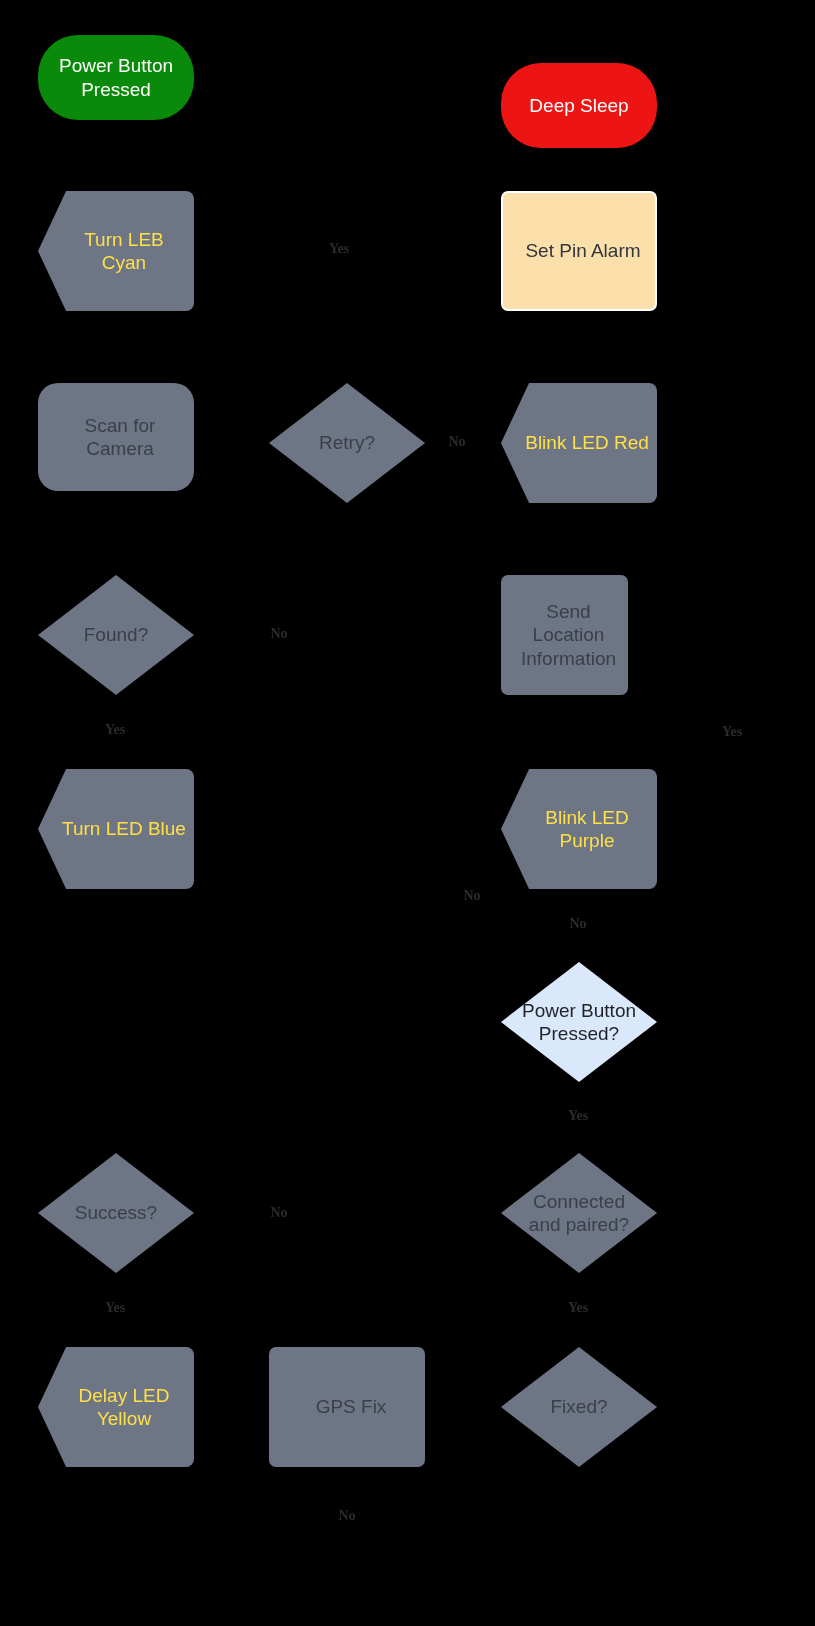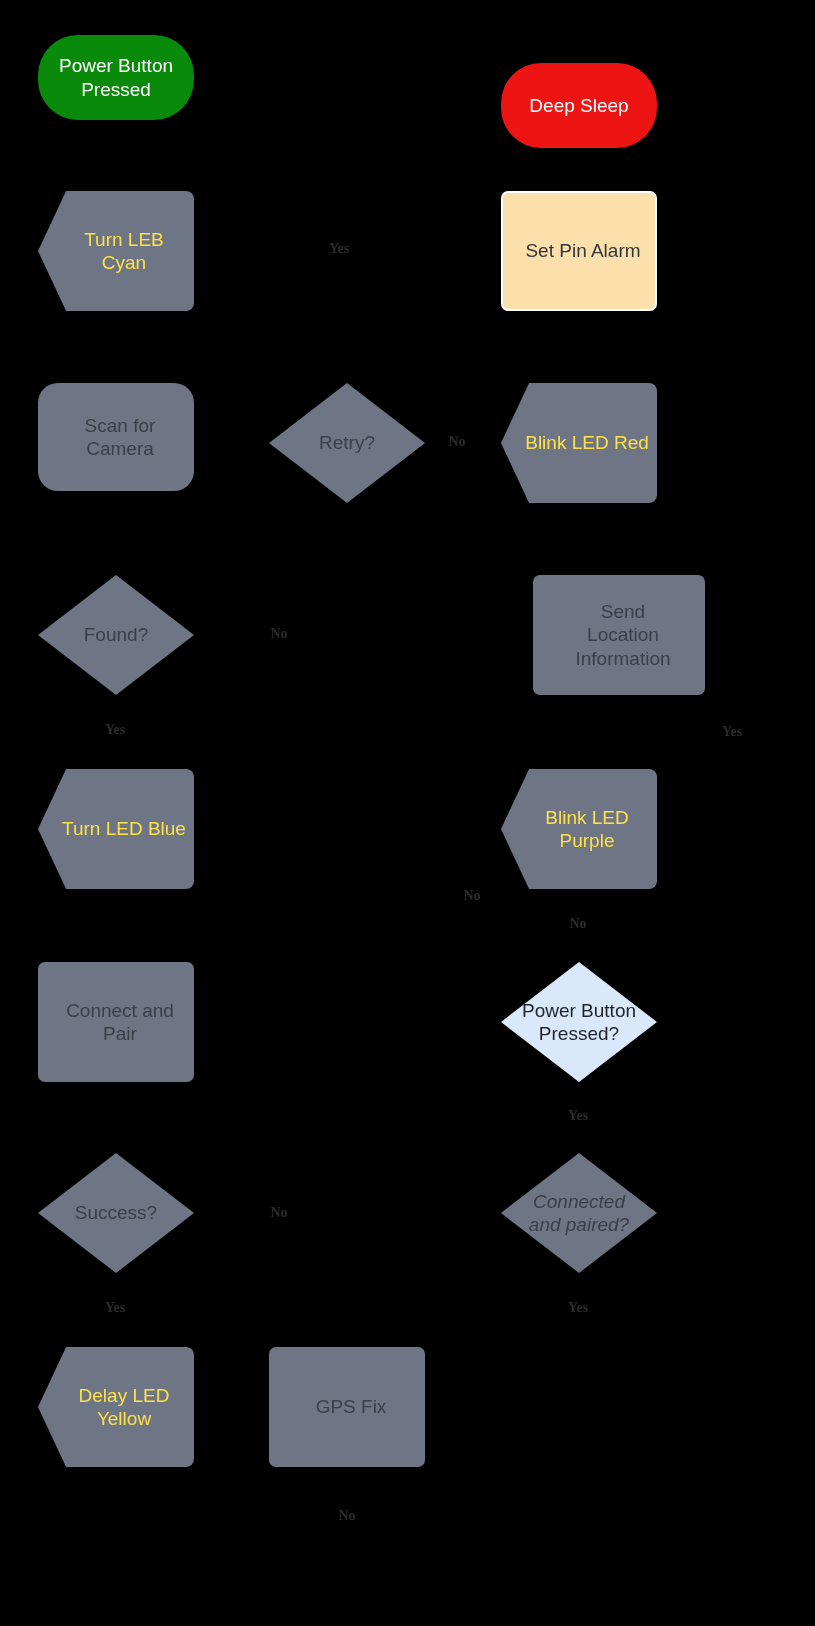--- a/index.html
+++ b/index.html
@@ -101,36 +101,35 @@
 Pressed</div>
     <div class="node term red" style="left: 501px; top: 35px; width: 156px; height: 85px; margin-top: 28px;">Deep Sleep</div>
     <div class="node penta" style="left: 38px; top: 191px; width: 156px; height: 120px;"><div class="pentatext">Turn LEB
 Cyan</div></div>
     <div class="node proc accent" style="left: 501px; top: 191px; width: 156px; height: 120px;">Set Pin Alarm</div>
     <div class="node proc" style="left: 38px; top: 383px; width: 156px; height: 108px; border-radius: 20px;">Scan for
 Camera</div>
     <div class="node penta" style="left: 501px; top: 383px; width: 156px; height: 120px;"><div class="pentatext">Blink LED Red</div></div>
     <div class="node dec" style="left: 269px; top: 383px; width: 156px; height: 120px;"><div class="dectext">Retry?</div></div>
     <div class="node dec" style="left: 38px; top: 575px; width: 156px; height: 120px;"><div class="dectext">Found?</div></div>
-    <div class="node proc" style="left: 501px; top: 575px; width: 172px; height: 120px; margin-left: 32px;">Send
+    <div class="node proc" style="left: 501px; top: 575px; width: 127px; height: 120px;">Send
 Location
 Information</div>
     <div class="node penta" style="left: 38px; top: 769px; width: 156px; height: 120px;"><div class="pentatext">Turn LED Blue</div></div>
     <div class="node penta" style="left: 501px; top: 769px; width: 156px; height: 120px; text-decoration: underline;"><div class="pentatext">Blink LED
 Purple</div></div>
-    <div class="node proc" style="left: 38px; top: 962px; width: 156px; height: 120px;">Connect and
-Pair</div>
     <div class="node dec lightblue" style="left: 501px; top: 962px; width: 156px; height: 120px;"><div class="dectext">Power Button
 Pressed?</div></div>
     <div class="node dec" style="left: 38px; top: 1153px; width: 156px; height: 120px;"><div class="dectext">Success?</div></div>
-    <div class="node dec" style="left: 501px; top: 1153px; width: 156px; height: 120px; font-style: italic;"><div class="dectext">Connected
+    <div class="node dec" style="left: 501px; top: 1153px; width: 156px; height: 120px;"><div class="dectext">Connected
 and paired?</div></div>
     <div class="node penta" style="left: 38px; top: 1347px; width: 156px; height: 120px;"><div class="pentatext">Delay LED
 Yellow</div></div>
     <div class="node proc" style="left: 269px; top: 1347px; width: 156px; height: 120px;">GPS Fix</div>
+    <div class="node dec" style="left: 501px; top: 1347px; width: 156px; height: 120px;"><div class="dectext">Fixed?</div></div>
     <div class="elabel" style="left: 339px; top: 249px;">Yes</div>
     <div class="elabel" style="left: 457px; top: 442px;">No</div>
     <div class="elabel" style="left: 279px; top: 634px;">No</div>
     <div class="elabel" style="left: 115px; top: 730px;">Yes</div>
     <div class="elabel" style="left: 732px; top: 732px;">Yes</div>
     <div class="elabel" style="left: 472px; top: 896px;">No</div>
     <div class="elabel" style="left: 578px; top: 924px;">No</div>
     <div class="elabel" style="left: 578px; top: 1116px;">Yes</div>
     <div class="elabel" style="left: 279px; top: 1213px;">No</div>
     <div class="elabel" style="left: 115px; top: 1308px;">Yes</div>

